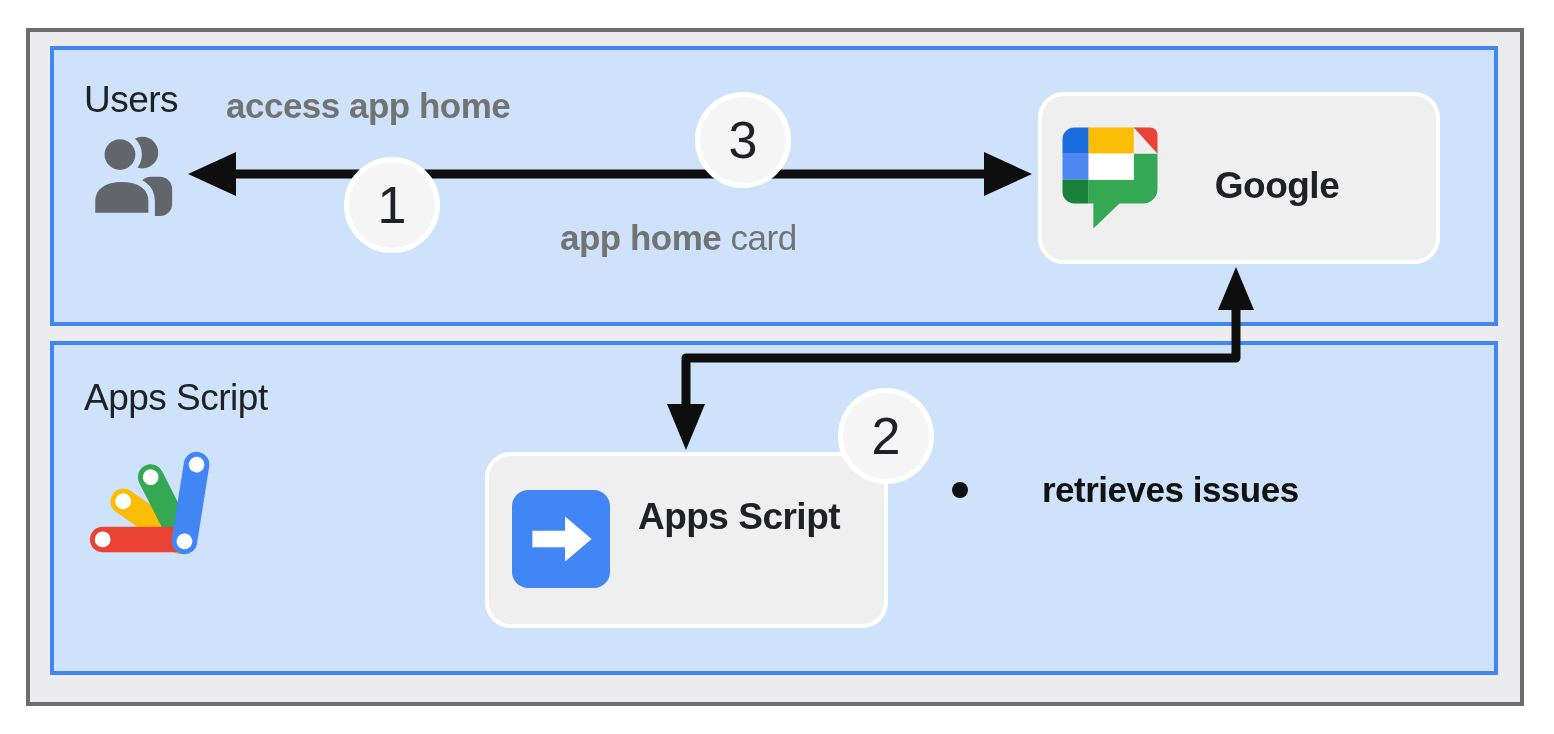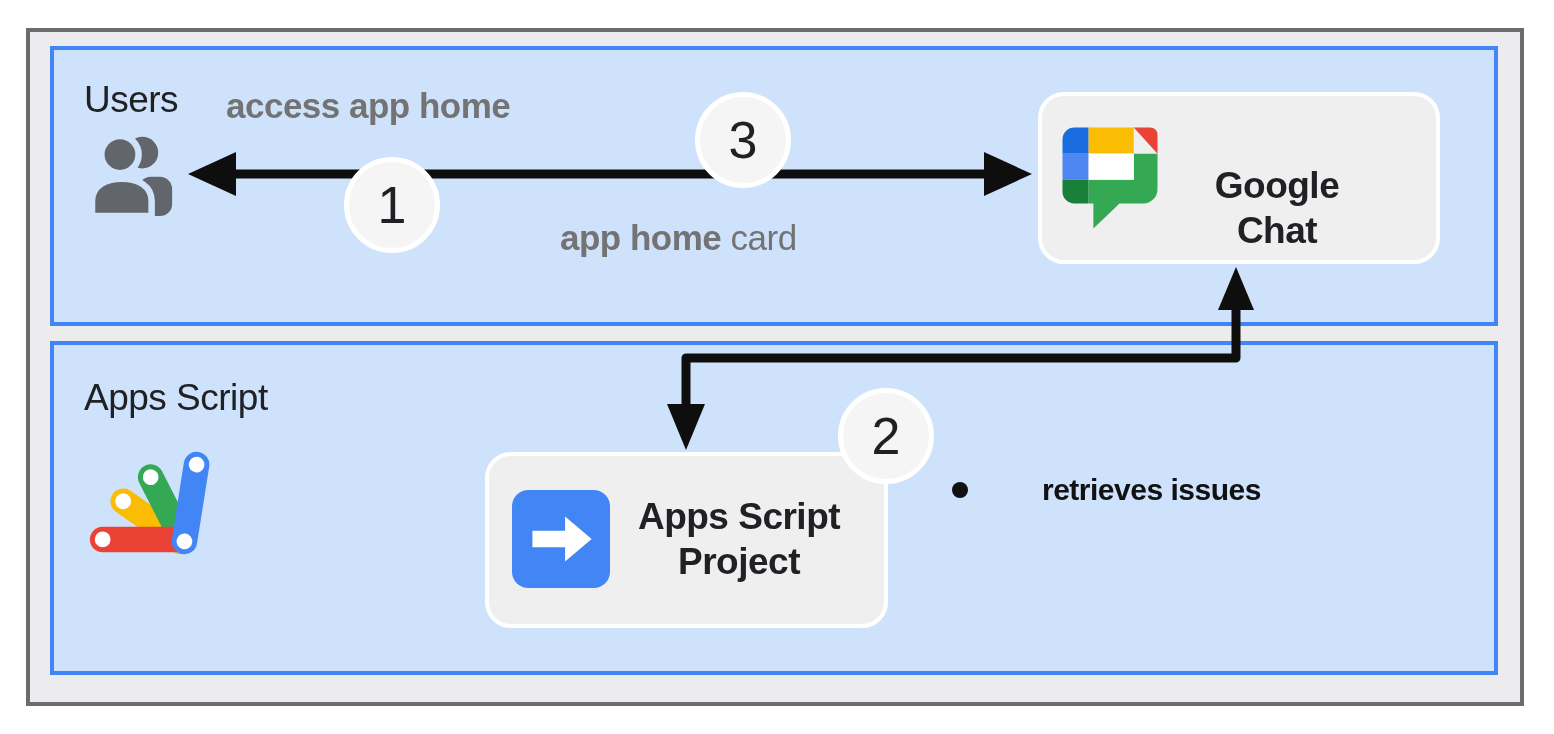--- a/index.html
+++ b/index.html
@@ -46,21 +46,21 @@
   }
   .edge-label .seg-bold{font-weight:700;}
   .bullets{
     position:absolute;left:952px;top:462px;z-index:3;list-style:none;margin:0;padding:0;
   }
   .bullet-row{display:flex;align-items:center;height:56px;}
   .bullet-dot{
     width:16px;height:16px;border-radius:50%;background:#111111;
     margin-right:74px;flex:0 0 auto;
   }
-  .bullet-text{font-size:30px;color:#111111;letter-spacing:-0.5px;white-space:nowrap;}
+  .bullet-text{font-size:35px;color:#111111;letter-spacing:-0.5px;white-space:nowrap;}
   .bullet-text .seg-bold{font-weight:700;}
   .icon-holder{position:absolute;}
 </style>
 </head>
 <body>
 
 <div class="frame"></div>
 
 <section class="band band-users"></section>
 <div class="band-label" style="left:84px;top:80px;">Users</div>
@@ -119,34 +119,32 @@
       <rect x="8" y="30" width="22" height="22" fill="#4e86f2"></rect>
       <path d="M8,52 H30 V72 H18 A10,10 0 0 1 8,62 Z" fill="#188038"></path>
       <rect x="30" y="8" width="38" height="22" fill="#fbbc04"></rect>
       <path d="M68,8 H82 A6,6 0 0 1 88,14 V30 Z" fill="#ea4335"></path>
       <path d="M68,30 H88 V60 A12,12 0 0 1 76,72 H56 L34,93 V72 H30 V52 H68 Z" fill="#34a853"></path>
       <rect x="30" y="30" width="38" height="22" fill="#ffffff"></rect>
     </svg>
   </div>
   <div class="node-title" style="left:120px;top:34px;width:230px;margin-top:33px;">
     <div>Google</div>
-    <div>Chat</div>
   </div>
 </div>
 
 <div class="node node-project">
   <div class="icon-holder" style="left:23px;top:34px;">
     <svg width="98" height="98" viewBox="0 0 96 96">
       <rect x="0" y="0" width="96" height="96" rx="16" fill="#4285f4"></rect>
       <polygon points="20,40 52,40 52,26 78,48 52,70 52,56 20,56" fill="#ffffff"></polygon>
     </svg>
   </div>
   <div class="node-title" style="left:128px;top:38px;width:244px;">
     <div>Apps Script</div>
-    <div>Project</div>
   </div>
 </div>
 
 <div class="badge" style="left:344px;top:157px;">1</div>
 <div class="badge" style="left:695px;top:92px;">3</div>
 <div class="badge" style="left:838px;top:388px;">2</div>
 
 <div class="edge-label" style="left:226px;top:86px;width:390px;">
   <span class="seg-bold">access app home</span><span></span>
 </div>

